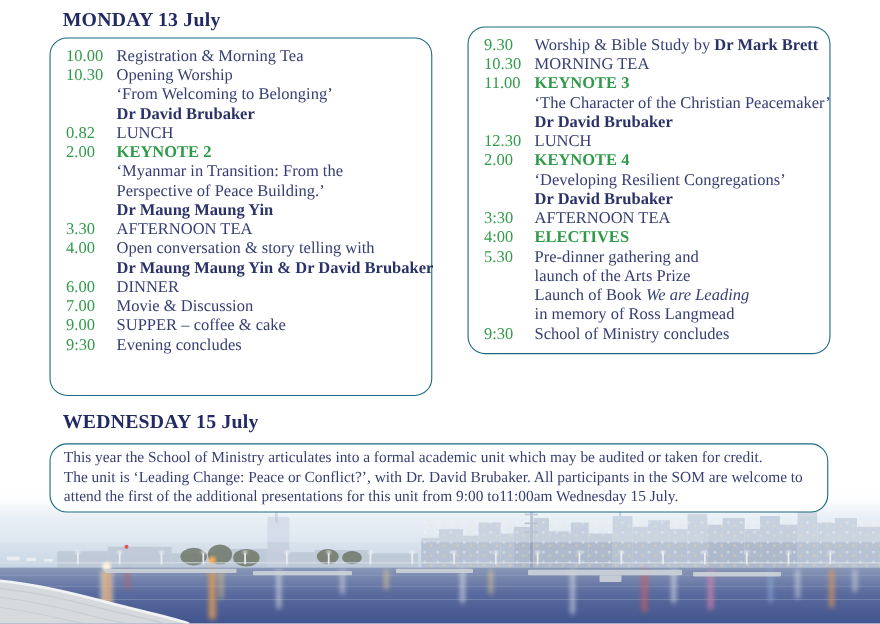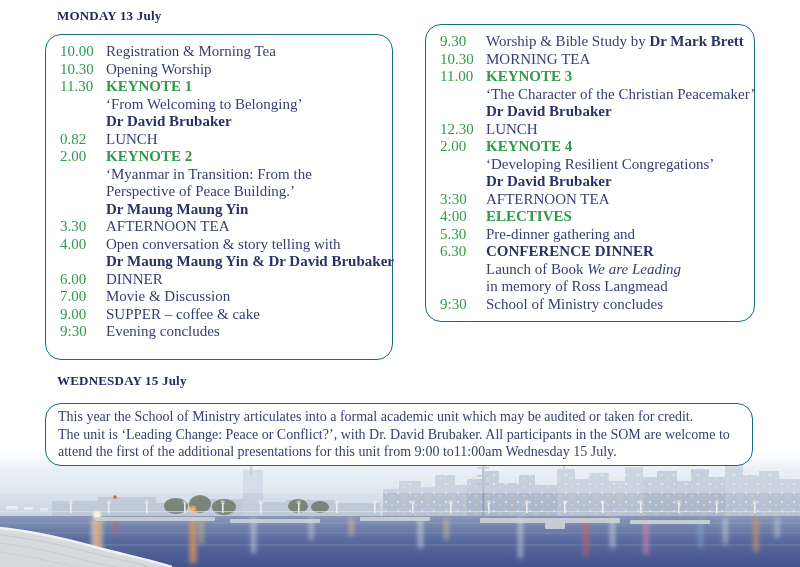--- a/index.html
+++ b/index.html
@@ -10,21 +10,21 @@
     --border-teal:#1a6a80;
   }
   html,body{margin:0;padding:0;}
   body{
     width:800px;height:567px;position:relative;overflow:hidden;
     background:#ffffff;
     font-family:"Liberation Serif","DejaVu Serif",serif;
   }
   .day-title{
     position:absolute;
-    font-size:13px;font-weight:bold;color:var(--heading-navy);
+    font-size:18px;font-weight:bold;color:var(--heading-navy);
     letter-spacing:.2px;white-space:nowrap;
   }
   .sched-box{
     position:absolute;box-sizing:border-box;
     border:1.6px solid var(--border-teal);border-radius:16px;
     background:#ffffff;padding-top:8px;z-index:2;
   }
   .row{
     display:flex;align-items:baseline;
     font-size:15px;line-height:17.5px;color:var(--body-navy);
@@ -57,24 +57,20 @@
 <div class="sched-box" style="left:45px;top:34px;width:348px;height:326px;">
     <div class="row">
       <span class="time">10.00</span>
       <span class="content"><span class="seg">Registration &amp; Morning Tea</span></span>
     </div>
     <div class="row">
       <span class="time">10.30</span>
       <span class="content"><span class="seg">Opening Worship</span></span>
     </div>
     <div class="row">
-      <span class="time">11.30</span>
-      <span class="content"><span class="seg b g">KEYNOTE 1</span></span>
-    </div>
-    <div class="row">
       <span class="time"></span>
       <span class="content"><span class="seg">‘From Welcoming to Belonging’</span></span>
     </div>
     <div class="row">
       <span class="time"></span>
       <span class="content"><span class="seg b">Dr David Brubaker</span></span>
     </div>
     <div class="row">
       <span class="time">0.82</span>
       <span class="content"><span class="seg">LUNCH</span></span>
@@ -167,22 +163,22 @@
     </div>
     <div class="row">
       <span class="time">4:00</span>
       <span class="content"><span class="seg b g">ELECTIVES</span></span>
     </div>
     <div class="row">
       <span class="time">5.30</span>
       <span class="content"><span class="seg">Pre-dinner gathering and</span></span>
     </div>
     <div class="row">
-      <span class="time">6.30</span>
-      <span class="content"><span class="seg b">CONFERENCE DINNER</span></span>
+      <span class="time"></span>
+      <span class="content"><span class="seg">launch of the Arts Prize</span></span>
     </div>
     <div class="row">
       <span class="time"></span>
       <span class="content"><span class="seg">Launch of Book </span><span class="seg i">We are Leading</span></span>
     </div>
     <div class="row">
       <span class="time"></span>
       <span class="content"><span class="seg">in memory of Ross Langmead</span></span>
     </div>
     <div class="row">

